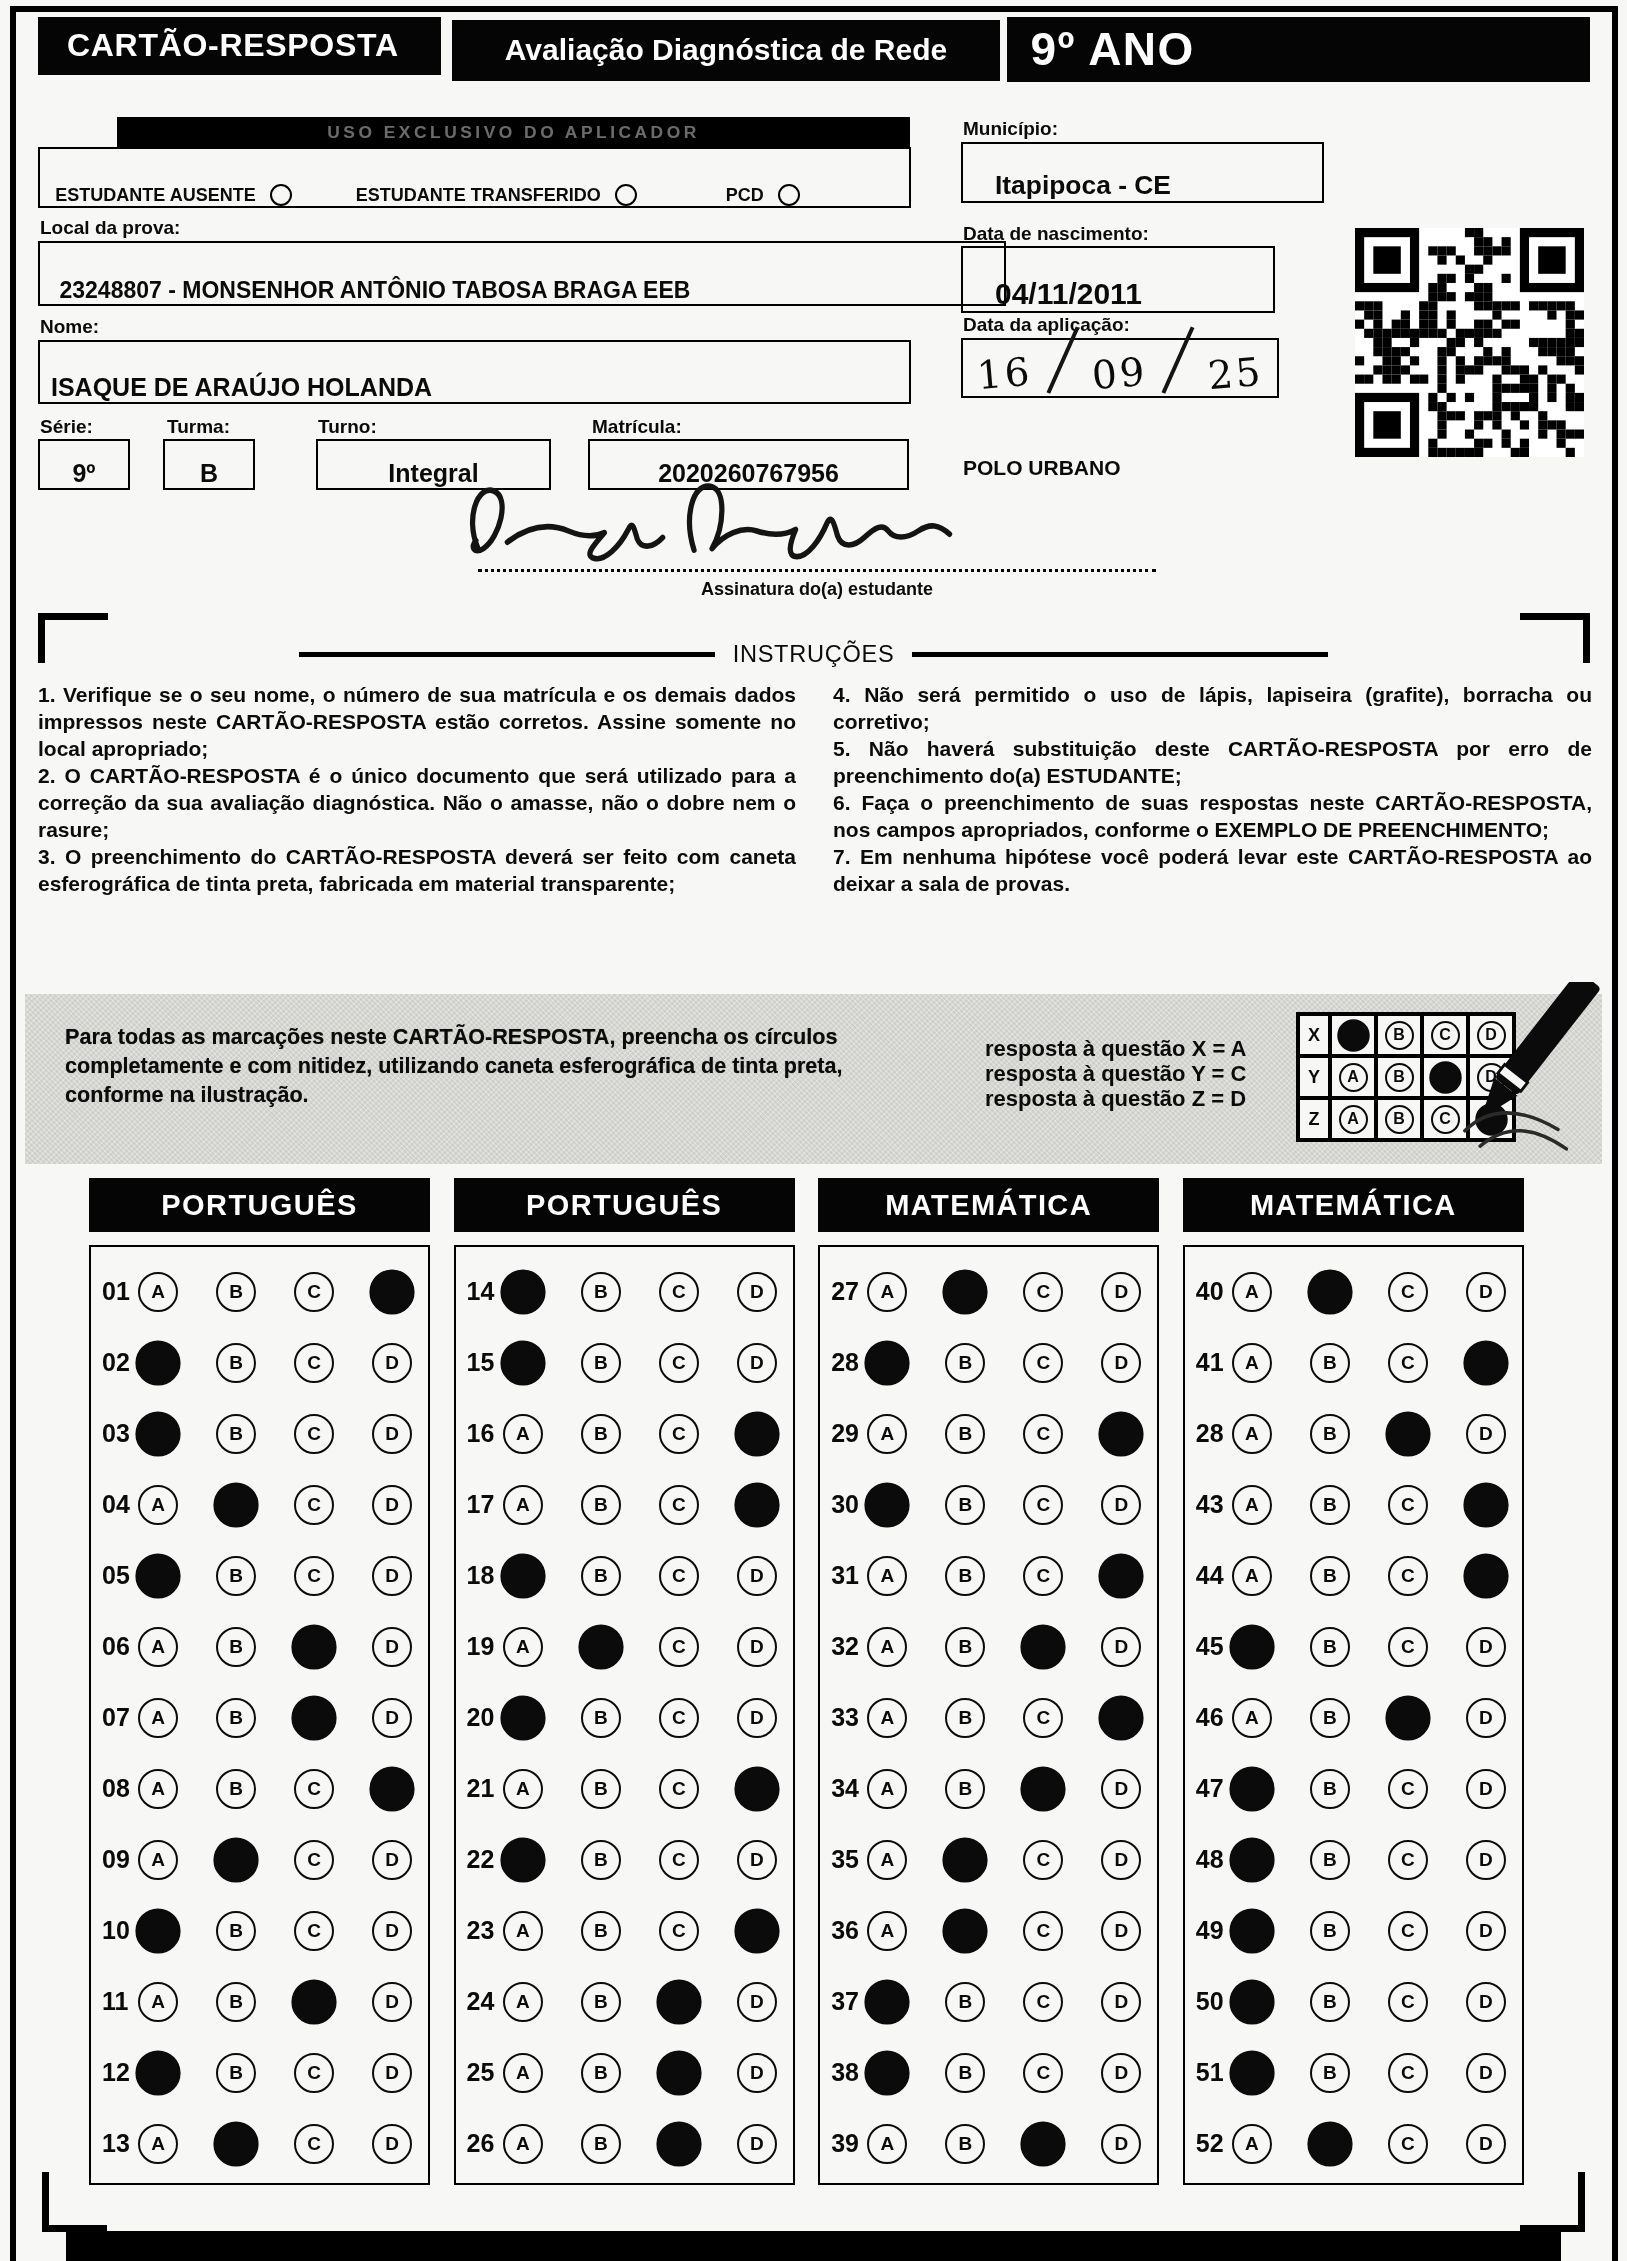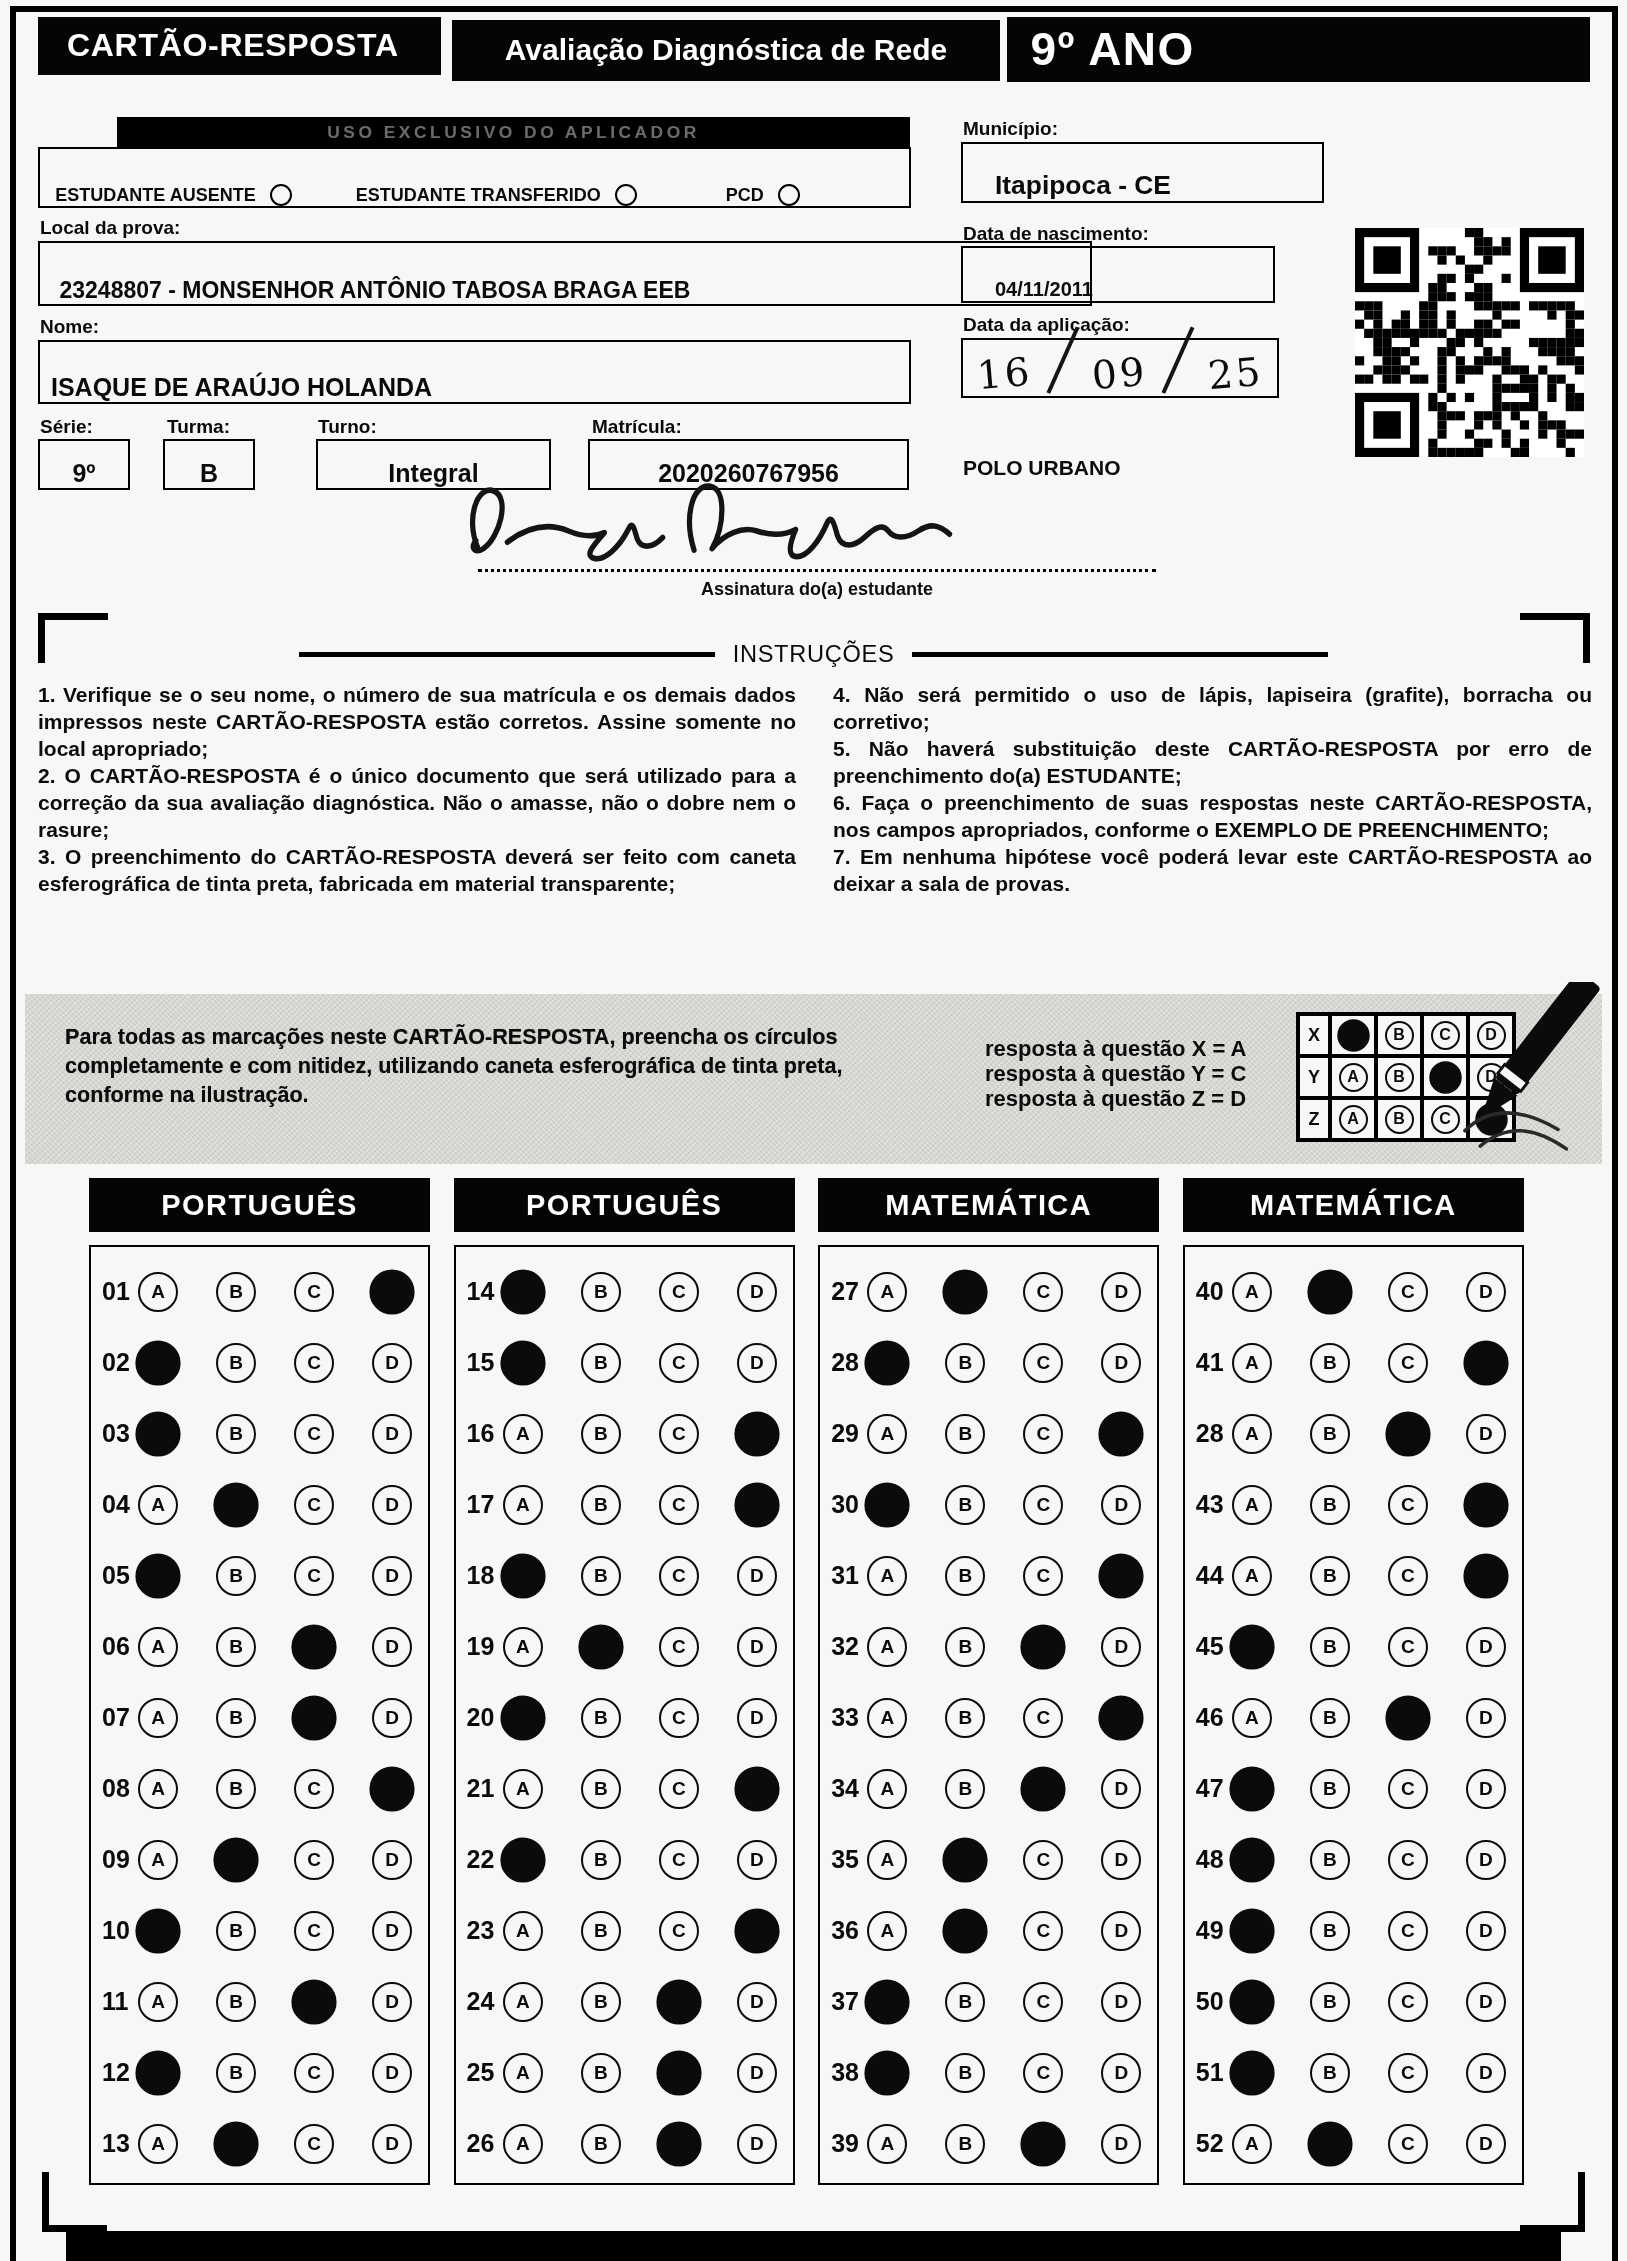--- a/index.html
+++ b/index.html
@@ -24,41 +24,41 @@
   #aplicador{position:absolute;left:117px;top:117px;width:793px;height:31px;background:#000;
              color:rgba(255,255,255,.42);font-size:17.4px;font-weight:bold;letter-spacing:3.5px;
              display:flex;align-items:center;justify-content:center}
   #chkbox{left:38px;top:147px;width:873px;height:61px;border-width:2.1px;padding-left:15.3px}
   .chk-item{display:flex;align-items:center;font-size:18px;font-weight:bold}
   .chk-item + .chk-item{margin-left:64px}
   .chk-item:last-child{margin-left:89px}
   .chk-circle{width:22px;height:22px;border:2.1px solid #000;border-radius:50%;margin-left:14px;flex:none}
 
   #local-lbl{left:40px;top:217px}
-  #local-box{left:38px;top:241px;width:1054px;height:65px;font-size:23px;padding-left:19.5px}
+  #local-box{left:38px;top:241px;width:968px;height:65px;font-size:23px;padding-left:19.5px}
   #nome-lbl{left:40px;top:316px}
   #nome-box{left:38px;top:340px;width:873px;height:64px;font-size:25px;padding-left:11px}
   #serie-lbl{left:40px;top:416px}
   #turma-lbl{left:167px;top:416px}
   #turno-lbl{left:318px;top:416px}
   #matricula-lbl{left:592px;top:416px}
   .small-box{top:439px;height:51px;justify-content:center;font-size:25px}
   #serie-box{left:38px;width:92px}
   #turma-box{left:163px;width:92px}
   #turno-box{left:316px;width:235px}
   #matricula-box{left:588px;width:321px}
 
   #signature{left:455px;top:467px;width:508px;height:104px}
   #sig-line{left:478px;top:569px;width:678px;border-top:3.5px dotted #000;height:0}
   #sig-lbl{left:478px;top:579px;width:678px;text-align:center;font-size:18px;font-weight:bold}
 
   #mun-lbl{left:963px;top:118px}
   #mun-box{left:961px;top:142px;width:363px;height:61px;border-width:2.1px;font-size:26.4px;padding-left:32px}
   #nas-lbl{left:963px;top:223px}
-  #nas-box{left:961px;top:246px;width:314px;height:57px;border-width:2.1px;font-size:20px;padding-left:32px}
+  #nas-box{left:961px;top:246px;width:314px;height:67px;border-width:2.1px;font-size:30px;padding-left:32px}
   #apl-lbl{left:963px;top:314px}
   #apl-box{left:961px;top:338px;width:318px;height:60px;border-width:2.1px;justify-content:space-around;overflow:visible}
   .hw{font-family:"DejaVu Serif",serif;font-weight:normal;font-size:39px;transform:rotate(-5deg);letter-spacing:2.8px}
   .hw-slash{width:3.5px;height:72px;background:#151515;transform:rotate(24deg);flex:none}
   #polo{left:963px;top:456px;font-size:21px;font-weight:bold;position:absolute}
   #qr{left:1355px;top:228px;width:229px;height:229px;position:absolute;background:#fff}
 
   
   .bracket{position:absolute}
   #br-tl{left:38px;top:613px;width:70px;height:50px;border-left:7.6px solid #000;border-top:7.6px solid #000}

